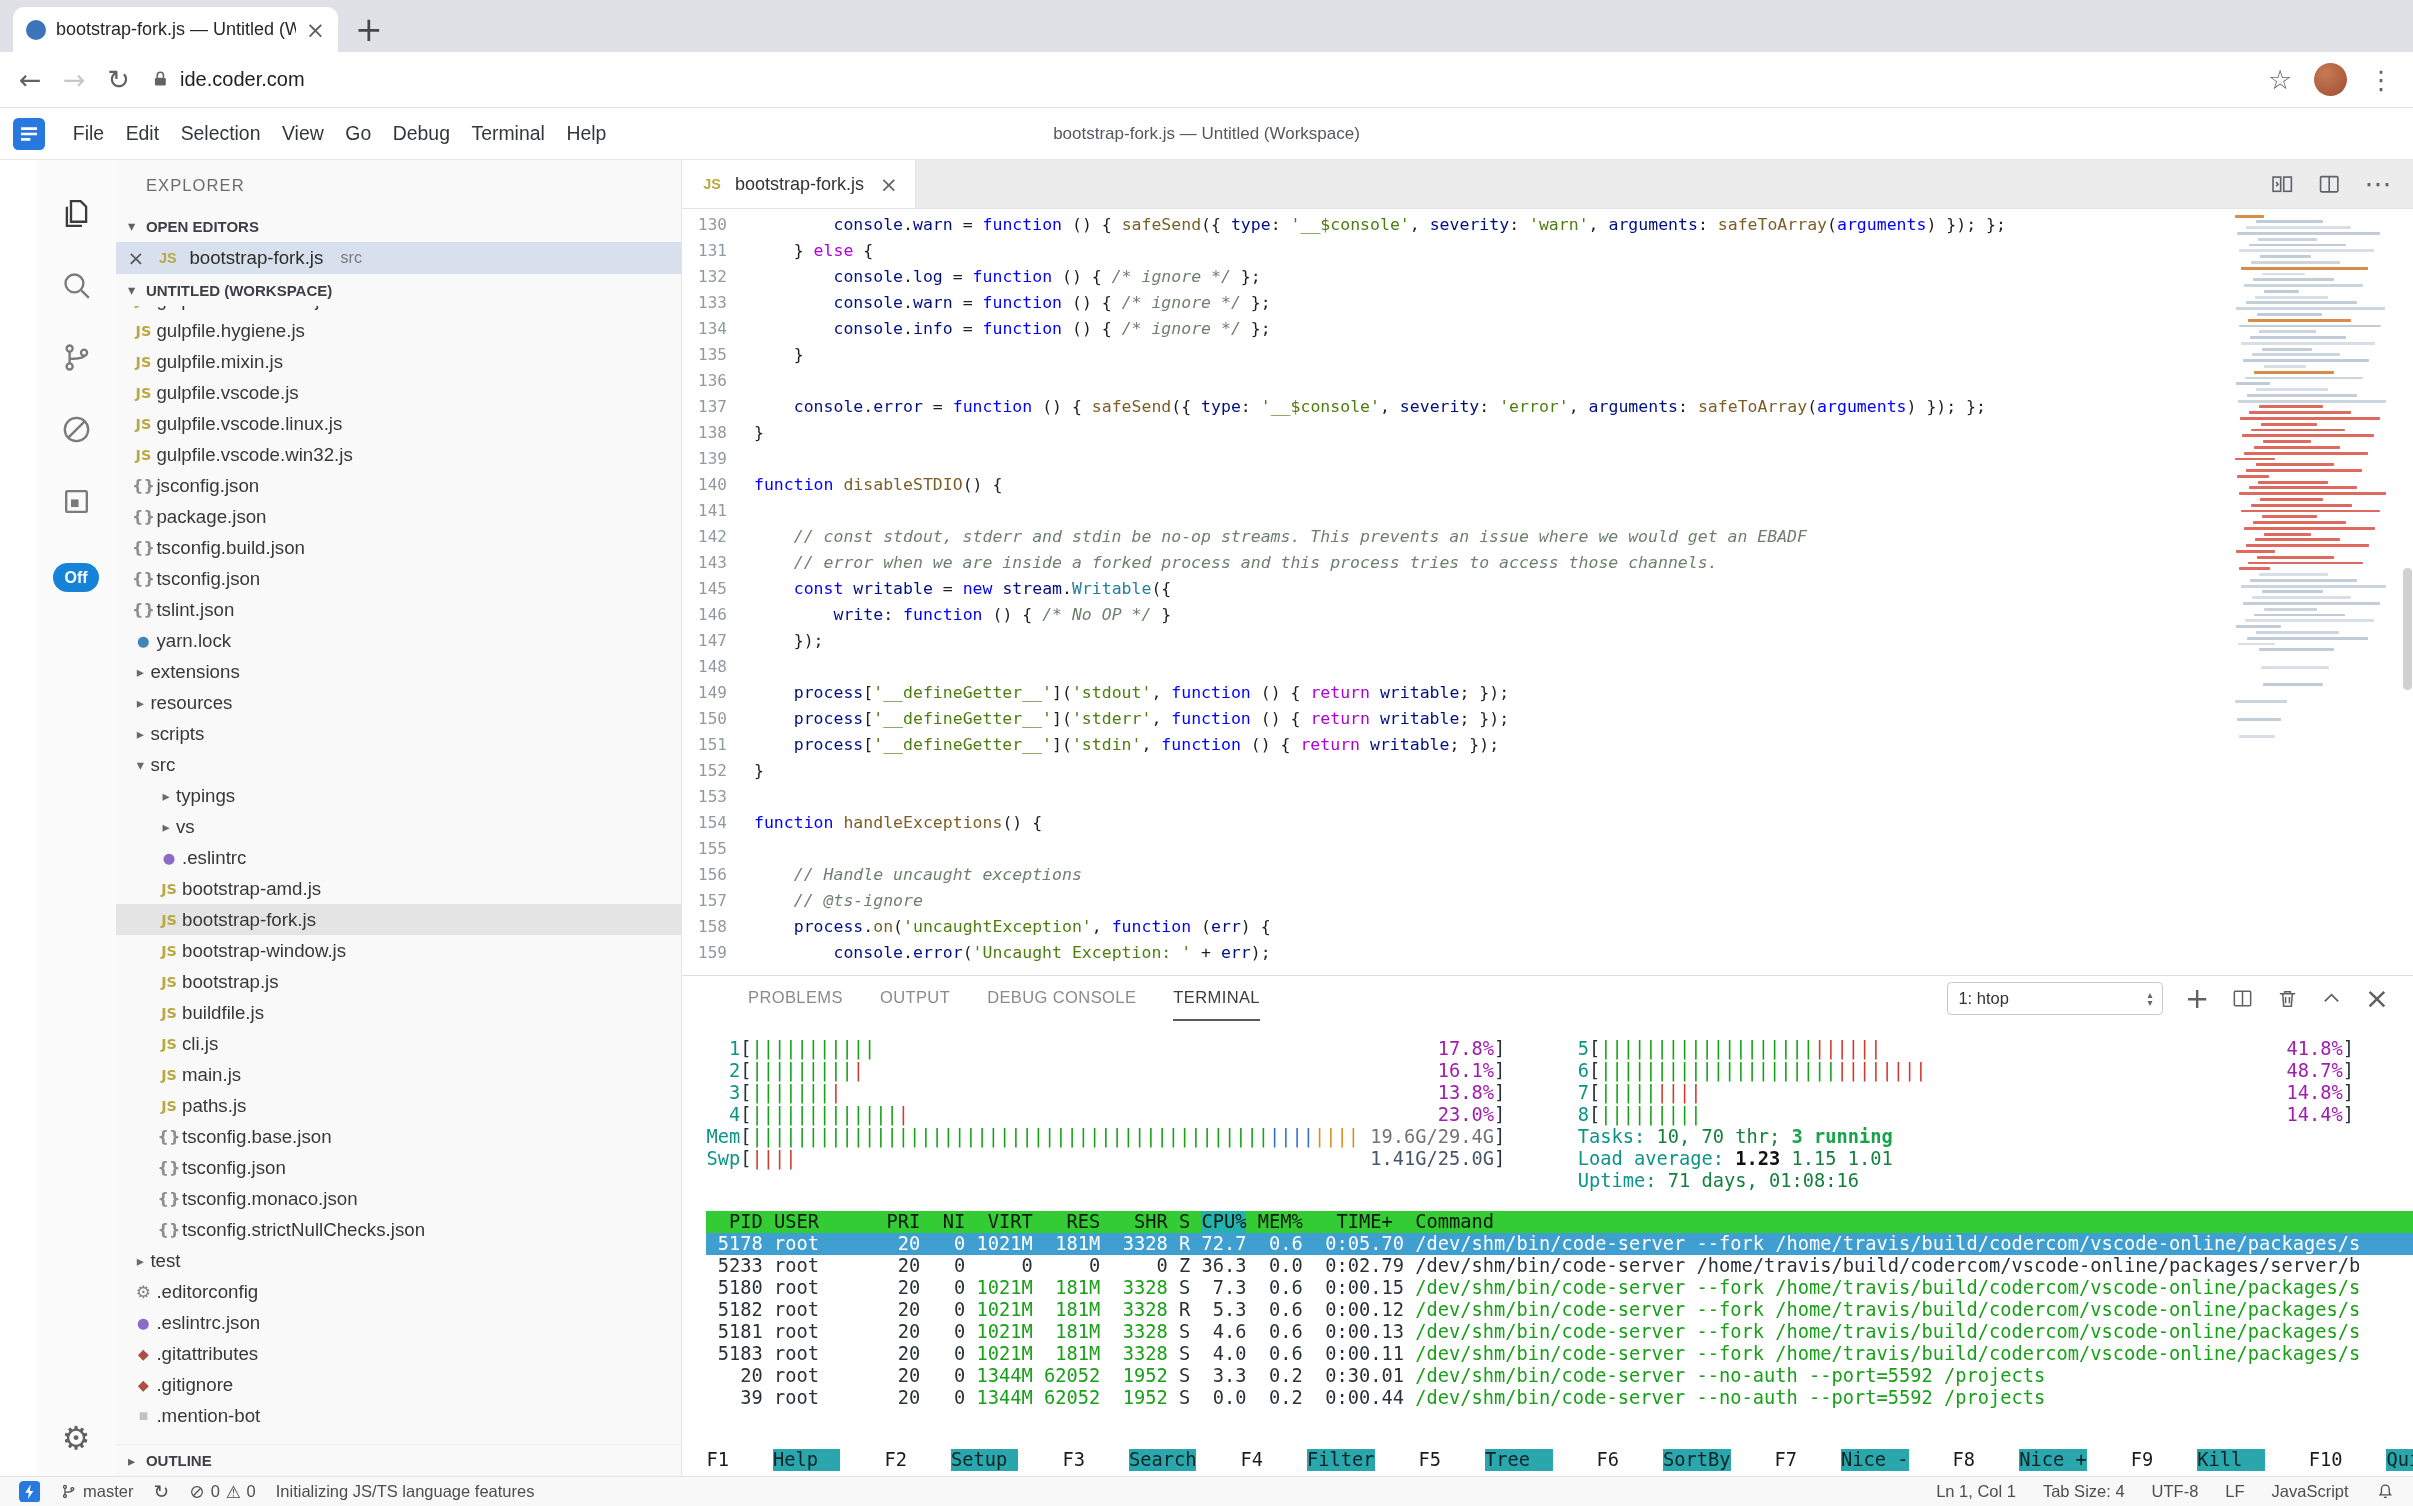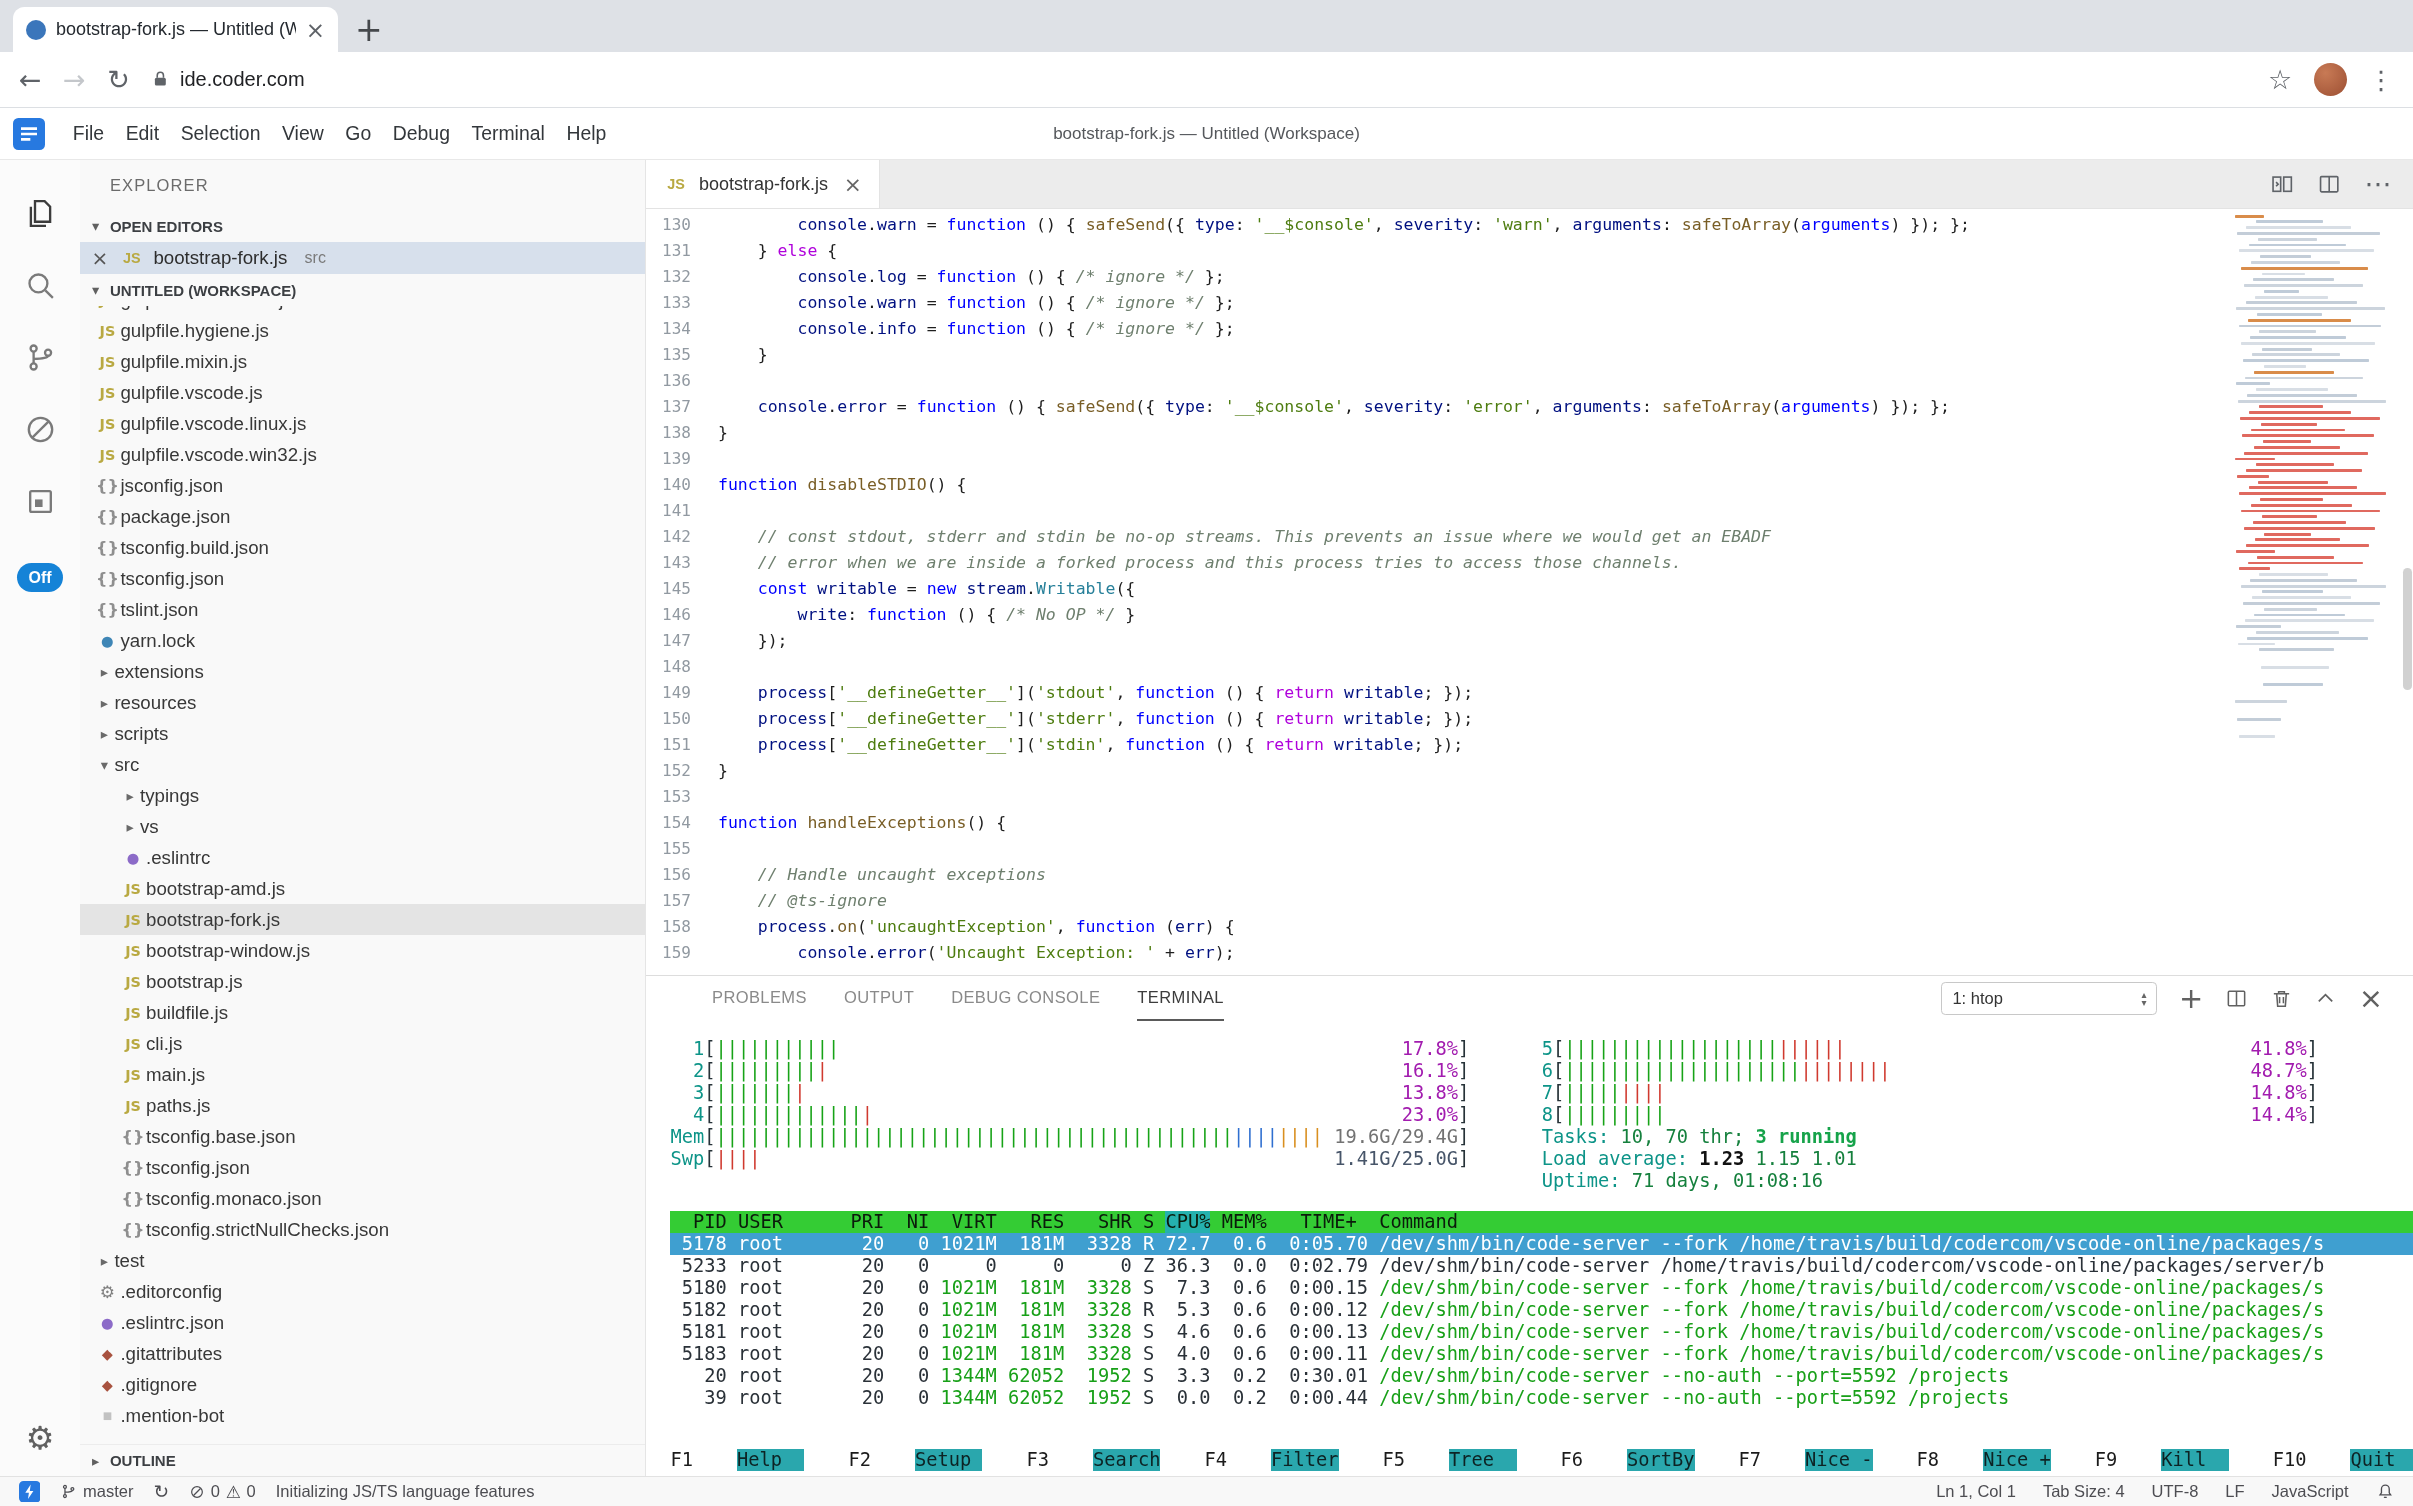--- a/index.html
+++ b/index.html
@@ -29,21 +29,21 @@
   
   .vscode { height:1398px; display:flex; flex-direction:column; }
   .menubar { height:52px; background:#ffffff; border-bottom:0.7px solid #e8e8e8; display:flex; align-items:center;
     padding-left:13px; position:relative; flex:none; }
   .menu-item { padding:0 10.8px; font-size:19.4px; color:#33373b; position:relative; z-index:2; }
   .win-title { position:absolute; left:0; right:0; text-align:center; font-size:17px; color:#55585c; z-index:1; }
   .applogo { margin-right:17px; display:flex; z-index:2; }
   .workbench { flex:1; display:flex; min-height:0; }
   
   .activitybar { width:80px; background:#fbfbfb; display:flex; flex-direction:column; align-items:center;
-    padding:17px 0 18.7px 0; flex:none; }
+    padding:17px 0 18.7px 0; flex:none;margin-left:36px; }
   .act-ic { height:72px; display:flex; align-items:center; justify-content:center; width:100%; }
   .off-badge { margin-top:26px; background:#1583d7; color:#fff; font-size:16px; font-weight:bold;
     padding:5.7px 11.5px; border-radius:16px; }
   .act-gear { margin-top:auto; font-size:32px; color:#616161; }
   
   .sidebar { width:566px; background:#f9f9f9; border-right:0.7px solid #e5e5e5; display:flex; flex-direction:column; flex:none; }
   .sb-title { height:50px; padding-left:30px; font-size:16.5px; letter-spacing:1.1px; color:#6b6b6b;
     display:flex; align-items:center; flex:none; }
   .section-h { height:32px; display:flex; align-items:center; font-size:15px; font-weight:bold; color:#3c3f43;
     padding-left:7.2px; gap:5.7px; flex:none; }
@@ -72,21 +72,21 @@
   .cline { display:flex; height:26px; white-space:pre; }
   .ln { width:72px; text-align:right; padding-right:27px; color:#9199a1; font-size:16px; flex:none; }
   .t-p { color:#1e1e1e; } .t-v { color:#001080; } .t-k { color:#0000ff; } .t-kc { color:#af00db; }
   .t-s { color:#4d7c0f; } .t-f { color:#795e26; } .t-cl { color:#267f99; }
   .t-c { color:#6e7f6e; font-style:italic; }
   .minimap { position:absolute; top:5.7px; right:16px; width:165px; height:100%; overflow:hidden; }
   .mmrow { border-radius:0.7px; }
   .vsb { position:absolute; right:1.4px; top:359px; width:8.6px; height:122px; background:#c9c9c9; border-radius:4.3px; opacity:.85; }
   
   .panel { height:502px; border-top:0.7px solid #dddddd; display:flex; flex-direction:column; flex:none; background:#fff; }
-  .phead { height:45px; display:flex; align-items:center; padding:0 30px 0 66px; gap:37px; flex:none; }
+  .phead { height:45px; display:flex; align-items:center; padding:0 24px 0 66px; gap:37px; flex:none; }
   .ptab { font-size:16.5px; color:#8a8a8a; letter-spacing:0.4px; height:100%; display:flex; align-items:center;
     border-bottom:2.2px solid transparent; }
   .ptab.active { color:#3c3c3c; border-color:#5a5a5a; }
   .pctrl { margin-left:auto; display:flex; align-items:center; gap:21.6px; }
   .pselect { min-width:216px; height:33px; border:0.7px solid #c8c8c8; border-radius:4.3px; background:#fff;
     display:flex; align-items:center; padding:0 10px; font-size:16.5px; color:#333; gap:7.2px; }
   .sel-arrows { margin-left:auto; display:flex; flex-direction:column; font-size:10px; line-height:8px; color:#666; }
   .pbtn { font-size:29px; color:#616161; line-height:1; }
   
   .term { flex:1; overflow:hidden; font-family:"DejaVu Sans Mono", monospace; font-size:18.7px; line-height:22px;

